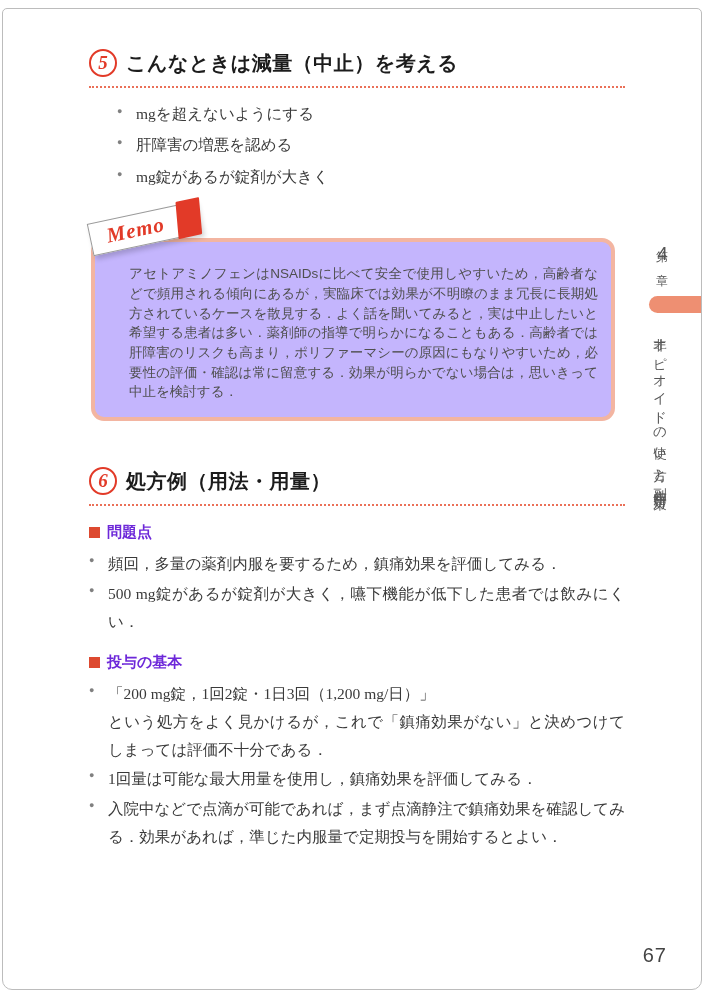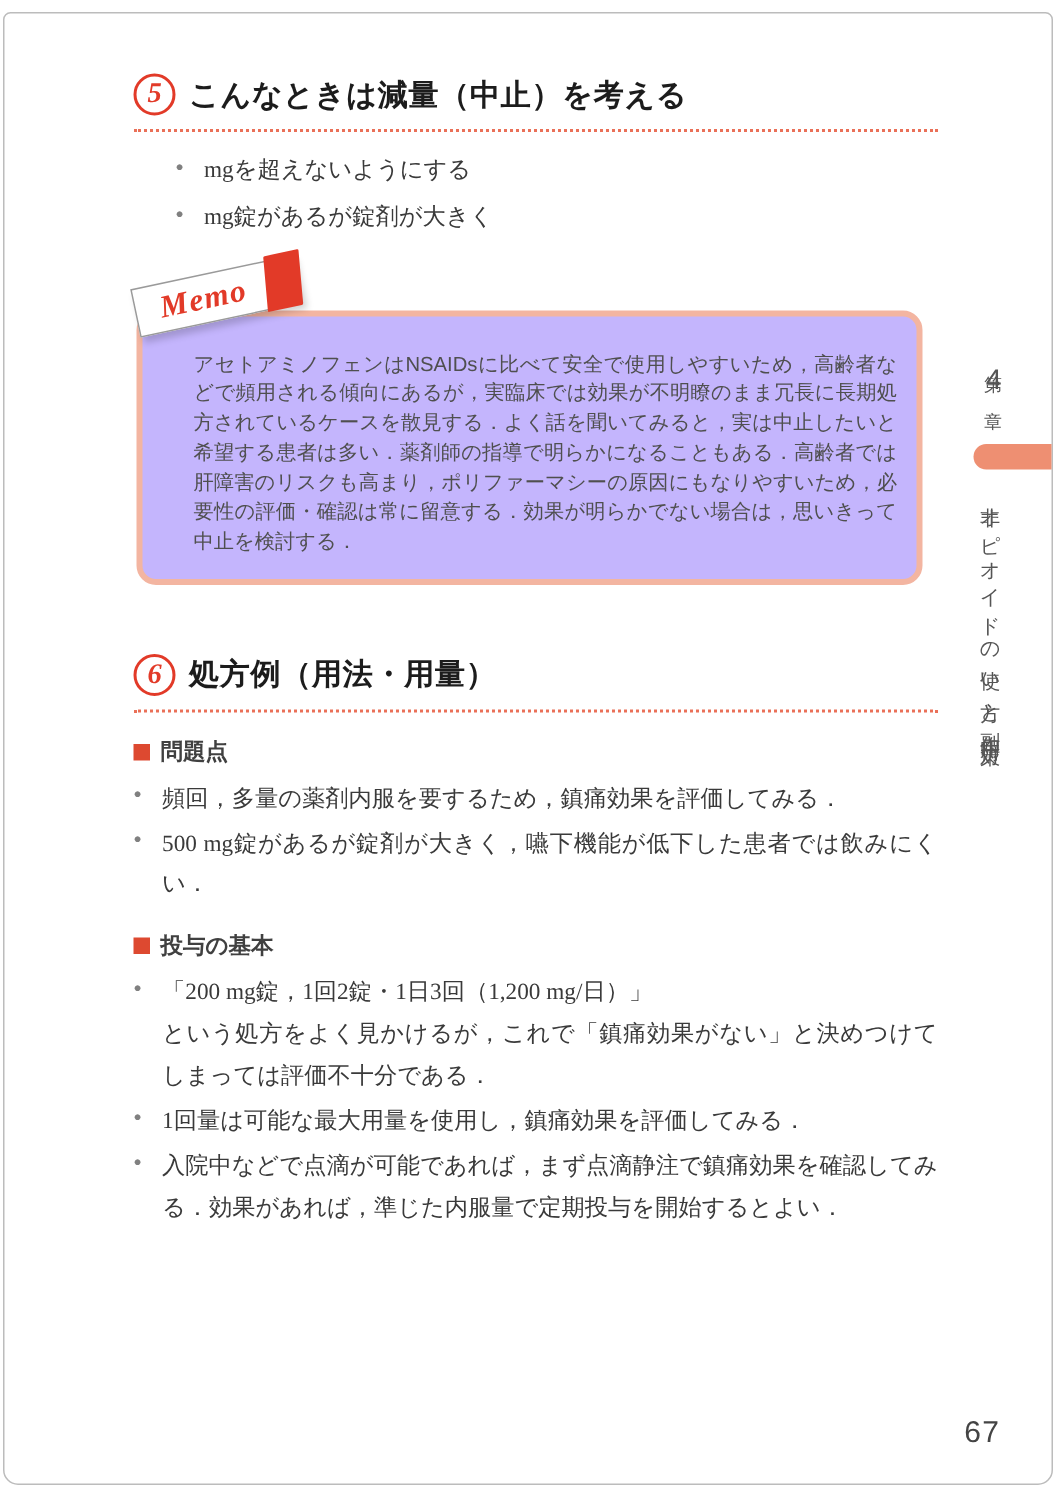--- a/index.html
+++ b/index.html
@@ -67,21 +67,21 @@
   
   .sec6 { margin-top:46px; }
   .body-par {
     margin-top:15px; color:#383838;
     font-family:"Liberation Serif", serif; font-size:15.5px; line-height:1.82;
     text-indent:1em; text-align:justify;
   }
   .body-par sup { font-size:10px; }
   .subhead {
     display:flex; align-items:center; margin-top:17px;
-    font-size:15px; font-weight:bold; color:#404040;
+    font-size:15px; font-weight:bold; color:#6d28d9;
   }
   .subhead .sq {
     width:11px; height:11px; background:#dd4930; margin-right:7px; flex:none;
   }
   ul.dotlist.tight { margin-top:8px; }
   ul.dotlist.tight li { margin-bottom:2px; }
 
   
   .chapter-label {
     position:absolute; top:232px; left:650px;
@@ -111,20 +111,21 @@
 
   <div class="content">
 
     <section>
       <div class="sec-header">
         <span class="sec-num">5</span>
         <span class="sec-title">こんなときは減量（中止）を考える</span>
       </div>
       <ul class="dotlist spaced">
         <li>mgを超えないようにする</li>
+        <li>肝障害の増悪を認める</li>
         <li>mg錠があるが錠剤が大きく</li>
       </ul>
     </section>
 
     <div class="memo">
       <div class="memo-ribbon">
         <span class="memo-label">Memo</span>
       </div>
       <div class="memo-box">
         <span>アセトアミノフェンはNSAIDsに比べて安全で使用しやすいため，高齢者などで頻用される傾向にあるが，実臨床では効果が不明瞭のまま冗長に長期処方されているケースを散見する．よく話を聞いてみると，実は中止したいと希望する患者は多い．薬剤師の指導で明らかになることもある．高齢者では肝障害のリスクも高まり，ポリファーマシーの原因にもなりやすいため，必要性の評価・確認は常に留意する．効果が明らかでない場合は，思いきって中止を検討する．</span>

